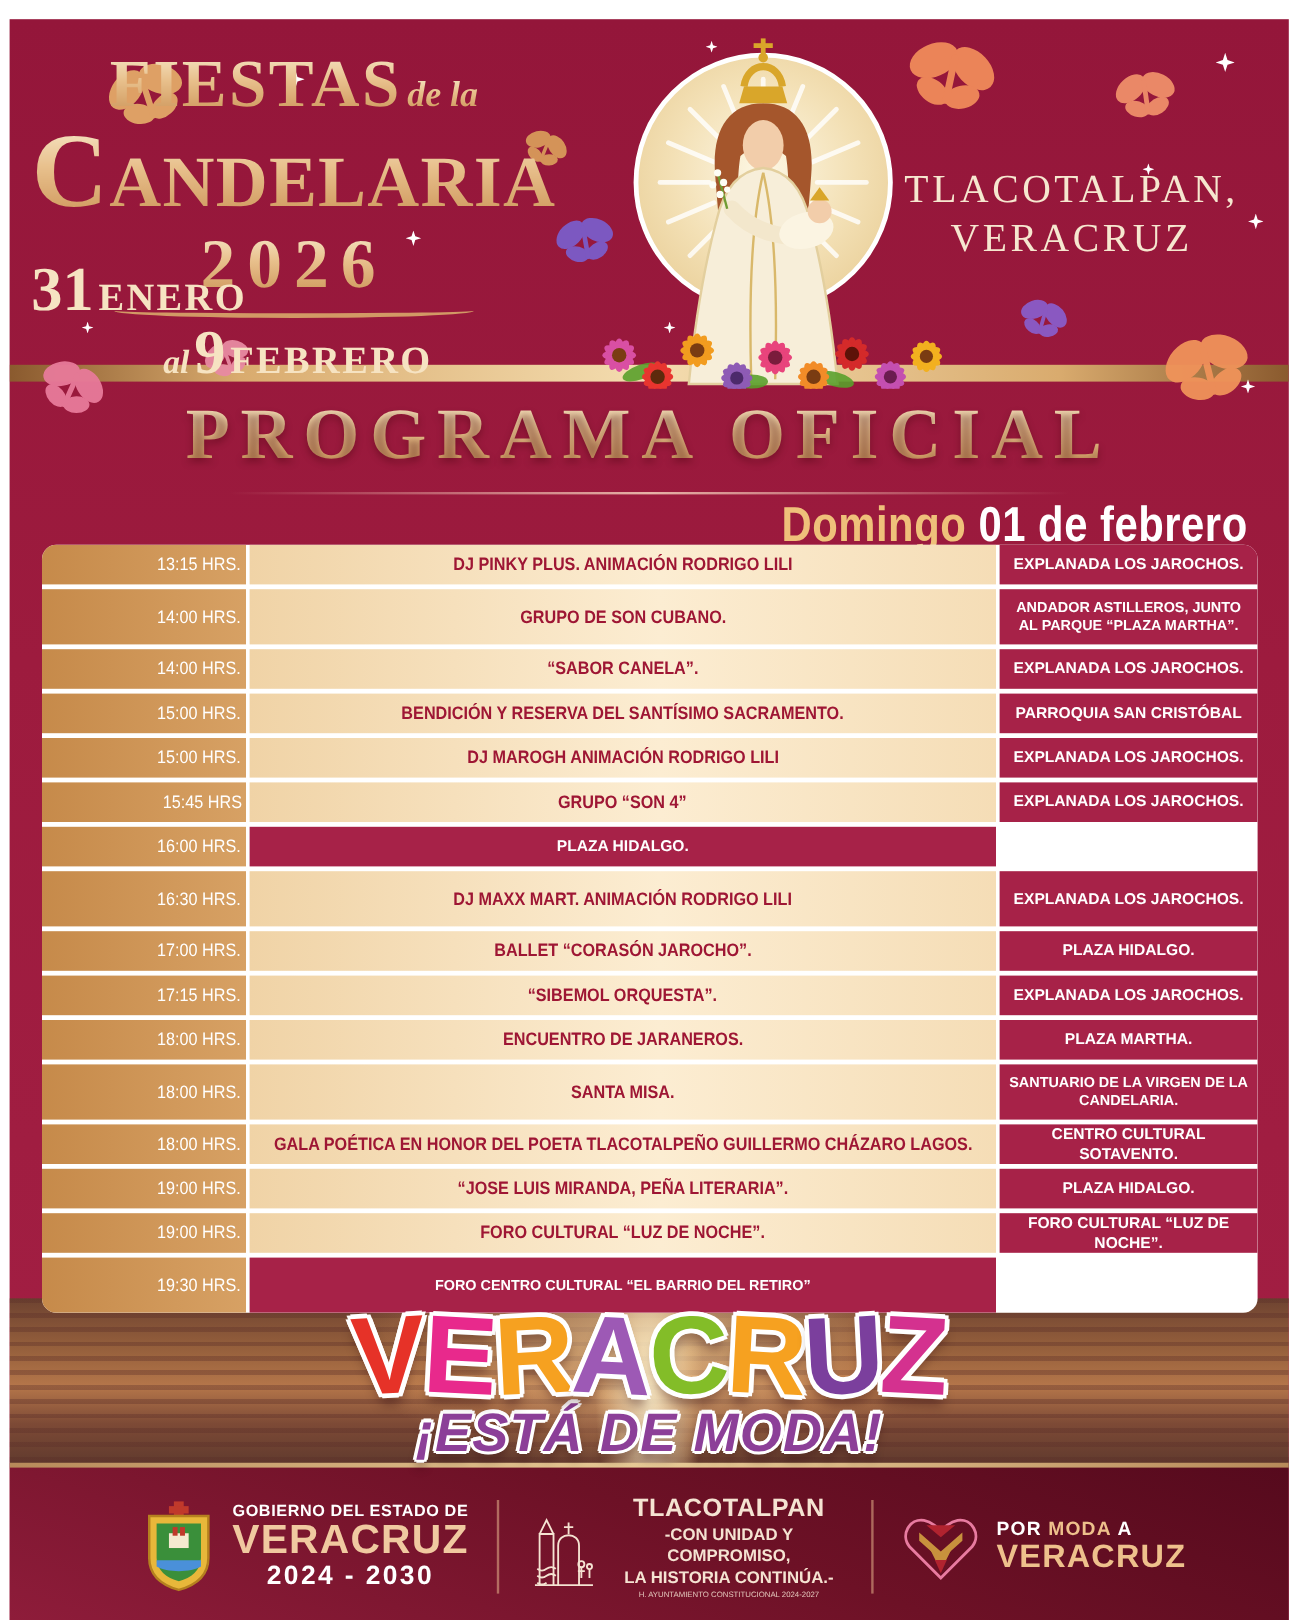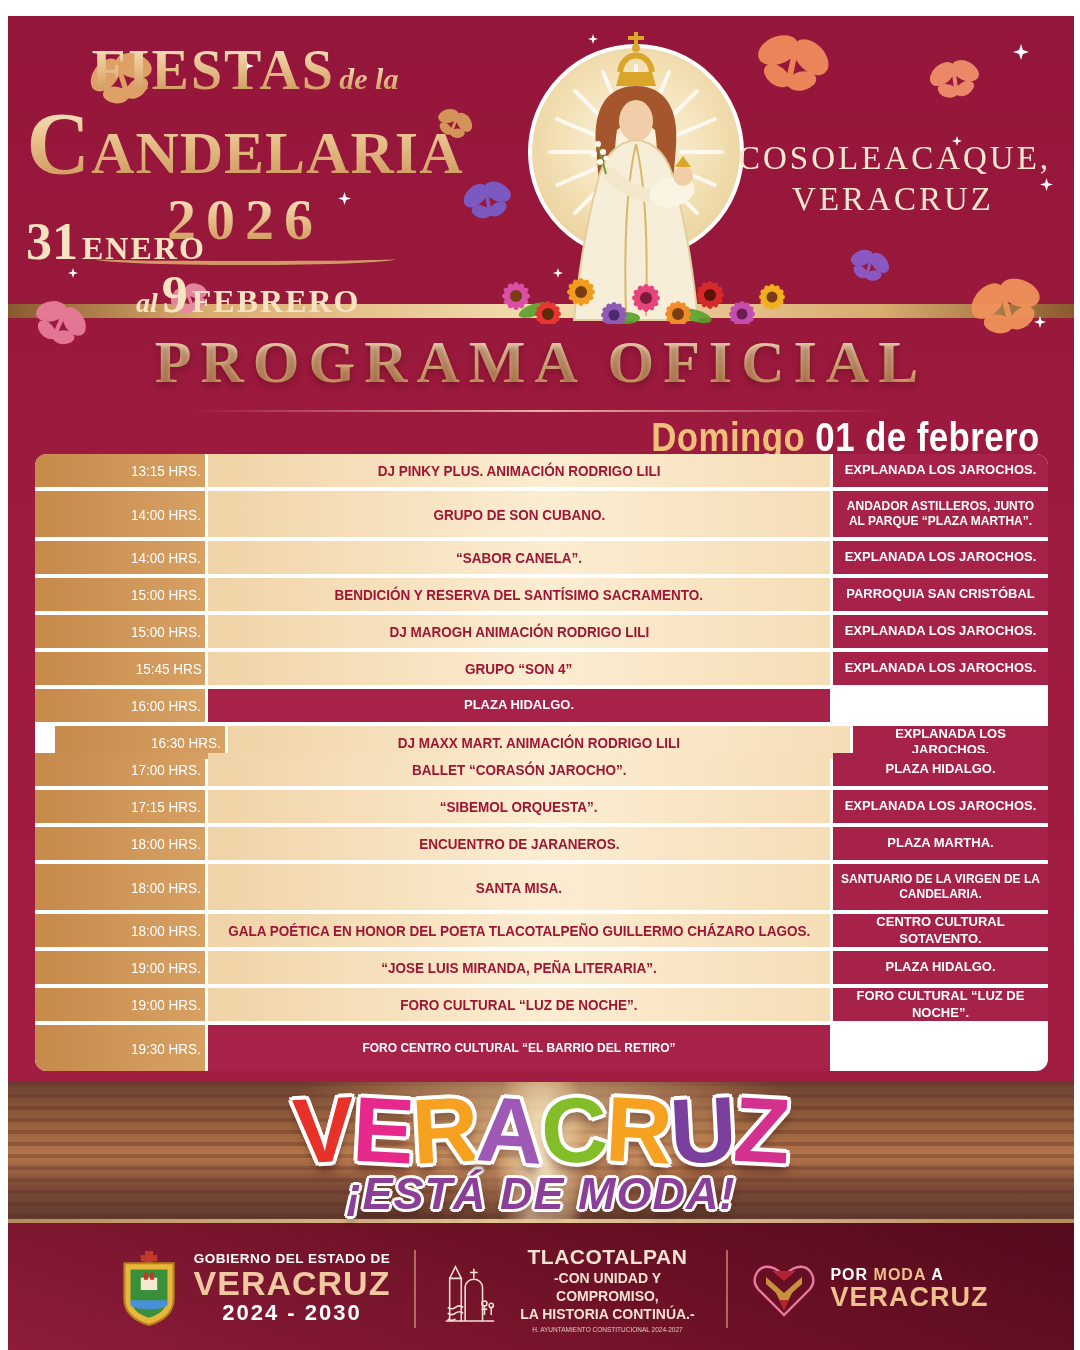--- a/index.html
+++ b/index.html
@@ -313,21 +313,21 @@
             <ellipse rx="5" ry="13" transform="rotate(90)"></ellipse>
             <ellipse rx="5" ry="13" transform="rotate(120)"></ellipse>
             <ellipse rx="5" ry="13" transform="rotate(150)"></ellipse>
           </g>
           <circle r="5.5" fill="#7a3c12"></circle>
         </g>
     </g>
   </svg>
 
   <div class="city-block">
-    <div>COSOLEACAQUE,</div>
+    <div>TLACOTALPAN,</div>
     <div>VERACRUZ</div>
   </div>
 
   <div class="gold-bar"></div>
 
   <div class="program-title gold-text">PROGRAMA  OFICIAL</div>
   <div class="program-rule"></div>
 
   <div class="day-heading">
     <span class="inner">
@@ -410,21 +410,21 @@
 
     <div class="row" style="height: 33px;">
       <div class="cell time">
           <span class="sq txt">16:00 HRS.</span>
         </div>
       <div class="cell venue">
           <span class="txt">PLAZA HIDALGO.</span>
         </div>
     </div>
 
-    <div class="row" style="height: 23px; padding-left: 20px;">
+    <div class="row" style="height: 46px;">
       <div class="cell time">
           <span class="sq txt">16:30 HRS.</span>
         </div>
       <div class="cell event">
           <span class="sq txt">DJ MAXX MART. ANIMACIÓN RODRIGO LILI</span>
         </div>
       <div class="cell venue">
           <span class="txt">EXPLANADA LOS JAROCHOS.</span>
         </div>
     </div>

